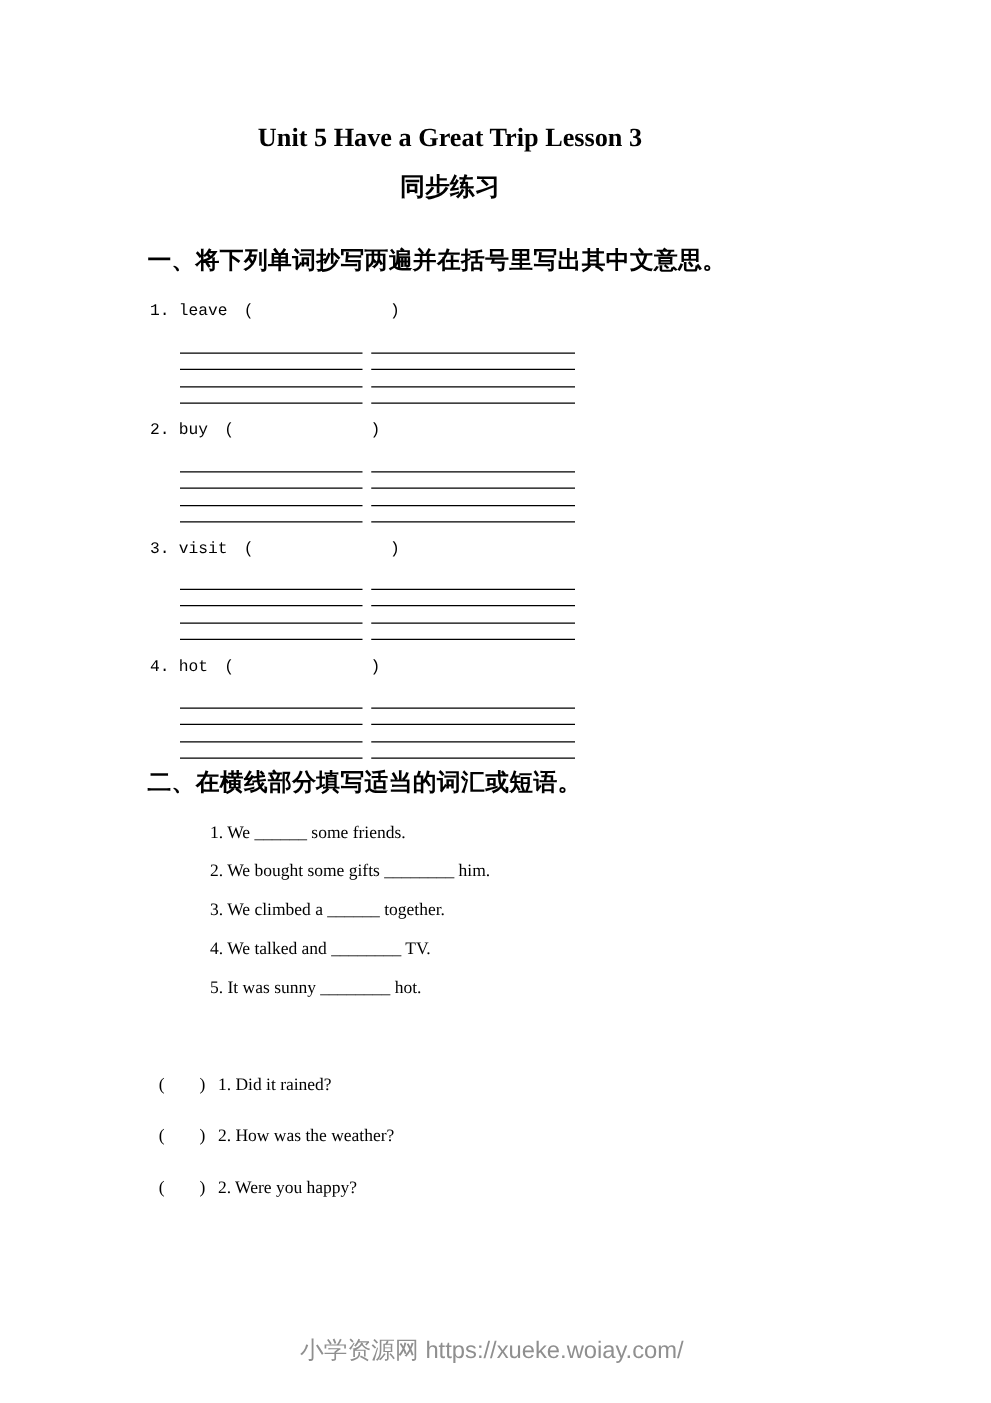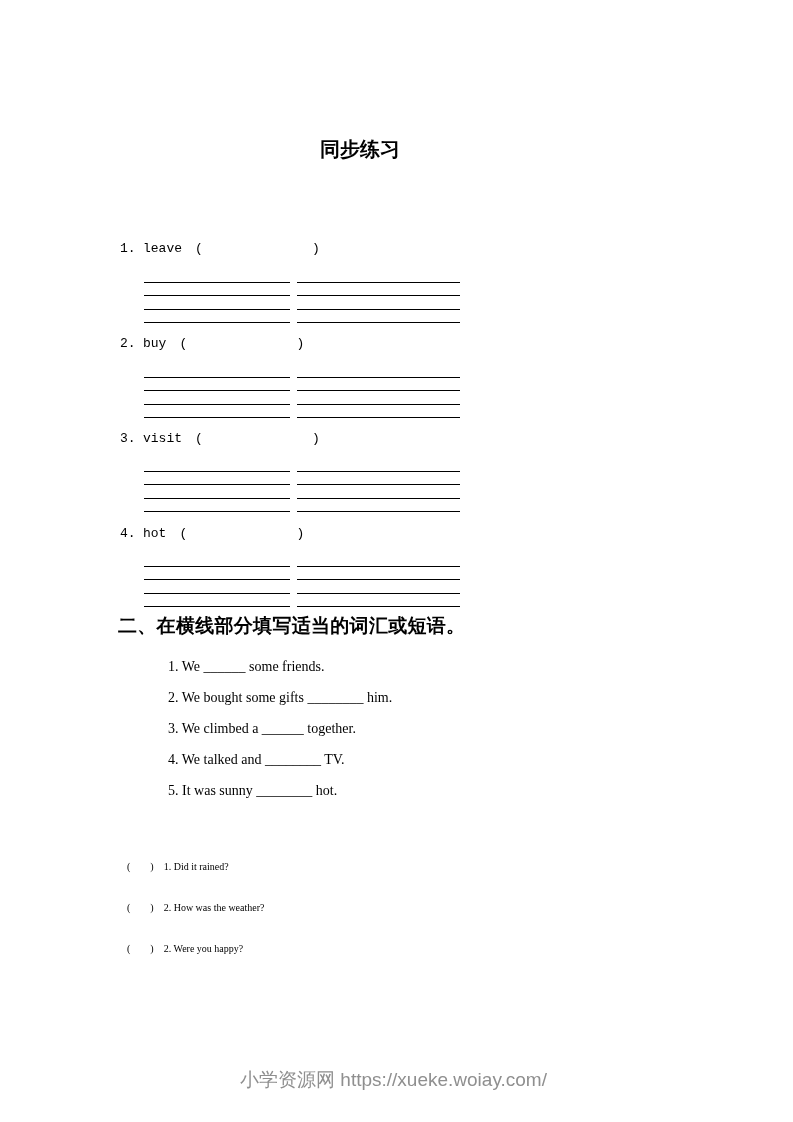--- a/index.html
+++ b/index.html
@@ -65,42 +65,44 @@
   .s2-item {
     position: absolute;
     left: 120px;
     font-size: 14px;
     white-space: nowrap;
     margin-left: 48px;
   }
   .s3-item {
     position: absolute;
     left: 127px;
-    font-size: 10px;
+    font-size: 14px;
     white-space: nowrap;
   }
   .s3-item .bracket { white-space: pre; }
   .s3-item .q-text { margin-left: 10px; }
 
   .footer {
     position: absolute;
     top: 1067px; left: 0; width: 787px;
     text-align: center;
     font-size: 19px;
     color: #8f8f8f;
     font-family: "Liberation Sans", sans-serif;
   }
 </style>
 </head>
 <body>
 
 <div class="page">
 
+  <div class="title">Unit 5 Have a Great Trip Lesson 3</div>
   <div class="subtitle">同步练习</div>
 
+  <div class="sec-heading sec1-heading">一、将下列单词抄写两遍并在括号里写出其中文意思。</div>
 
   <div class="word-item" style="top:241px">
     <span class="num">1.</span><span class="word">leave</span><span class="bracket">(              )</span>
   </div>
   <div class="lines-block" style="top:269px">
     <div class="line-row">
         <span class="line-seg left"></span>
         <span class="line-seg right"></span>
       </div>
     <div class="line-row">

